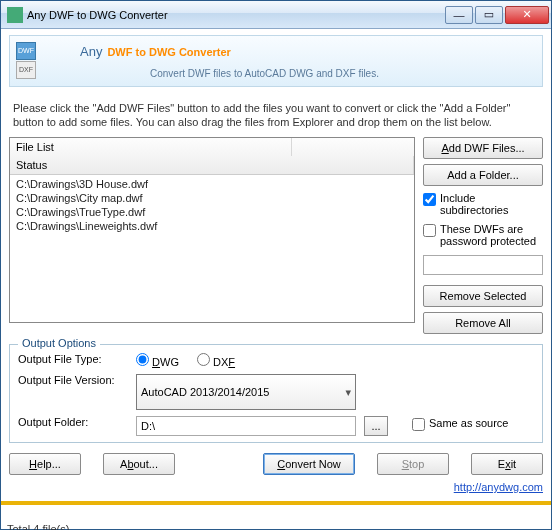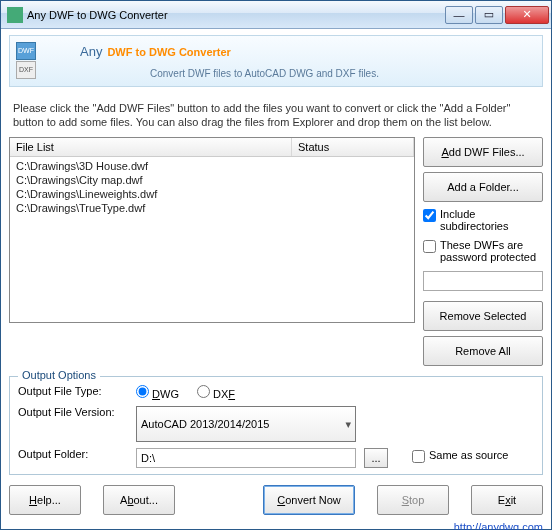--- a/index.html
+++ b/index.html
@@ -15,28 +15,28 @@
 .banner { height: 52px; border: 1px solid #c0d8e8; background: linear-gradient(to bottom,#f8fcff,#e0f0fb); padding: 4px 10px; position: relative; }
 .banner-icons { position: absolute; left: 6px; top: 6px; display: flex; flex-direction: column; gap: 1px; }
 .bi { width: 20px; height: 18px; background: #58a0d8; border: 1px solid #3878a8; display: inline-block; font-size: 7px; color: #fff; text-align: center; line-height: 16px; }
 .bi2 { background: #eee; color: #555; border-color: #aaa; }
 .banner-title { margin-left: 60px; font-size: 18px; color: #ff8c00; font-weight: bold; }
 .banner-title .any { color: #3a6a9a; font-size: 13px; font-weight: normal; }
 .banner-sub { margin-left: 130px; color: #5a7a9a; font-size: 10px; margin-top: 7px; }
 .instructions { margin: 14px 4px 8px 4px; color: #333; line-height: 14px; }
 .mid { display: flex; gap: 8px; }
 .filelist { flex: 1; border: 1px solid #888; background: #fff; height: 186px; }
-.fl-header { display: flex; background: linear-gradient(#fdfdfd,#ececec); border-bottom: 1px solid #ccc; }
+.fl-header { display: flex; background: linear-gradient(#fdfdfd,#ececec); border-bottom: 1px solid #ccc; flex-direction: column; }
 .fl-col { padding: 3px 6px; border-right: 1px solid #d8d8d8; }
 .fl-col.c1 { width: 282px; }
 .fl-col.c2 { flex: 1; }
 .fl-body { padding: 2px 0; }
 .fl-row { padding: 1px 6px; color: #222; }
 .side { width: 120px; display: flex; flex-direction: column; gap: 5px; }
-.btn { height: 30px; border: 1px solid #8a8a8a; background: linear-gradient(#fdfdfd,#e6e6e6); border-radius: 2px; display: flex; align-items: center; justify-content: center; cursor: default; padding: 0 1px; }
+.btn { height: 22px; border: 1px solid #8a8a8a; background: linear-gradient(#fdfdfd,#e6e6e6); border-radius: 2px; display: flex; align-items: center; justify-content: center; cursor: default; padding: 0 1px; }
 .btn u { text-decoration: underline; }
 .chk { display: flex; align-items: flex-start; gap: 4px; padding: 1px 0; }
 .chk input { margin-top: 1px; }
 .pw-input { width: 100%; height: 20px; border: 1px solid #aaa; background: #fff; margin-top: 2px; }
 .fieldset { border: 1px solid #b0c8d8; margin-top: 10px; padding: 8px 8px 6px 8px; position: relative; }
 .fieldset-title { position: absolute; top: -8px; left: 8px; background: #fff; padding: 0 4px; color: #1a4a7a; }
 .fo-row { display: flex; align-items: flex-start; gap: 8px; margin-bottom: 6px; }
 .fo-label { width: 110px; }
 .radio-group { display: flex; gap: 18px; align-items: center; }
 .select { flex: 0 0 220px; height: 36px; border: 1px solid #7a7a7a; background: linear-gradient(#fff,#eee); display: flex; align-items: center; padding: 0 4px; position: relative; }
@@ -83,22 +83,22 @@
 
     <div class="mid">
       <div class="filelist">
         <div class="fl-header">
           <div class="fl-col c1">File List</div>
           <div class="fl-col c2">Status</div>
         </div>
         <div class="fl-body">
           <div class="fl-row">C:\Drawings\3D House.dwf</div>
           <div class="fl-row">C:\Drawings\City map.dwf</div>
+          <div class="fl-row">C:\Drawings\TrueType.dwf</div>
           <div class="fl-row">C:\Drawings\Lineweights.dwf</div>
-          <div class="fl-row">C:\Drawings\TrueType.dwf</div>
         </div>
       </div>
 
       <div class="side">
         <div class="btn">
             <span><u>A</u>dd DWF Files...</span>
           </div>
         <div class="btn">
             <span>Add a Folder...</span>
           </div>

